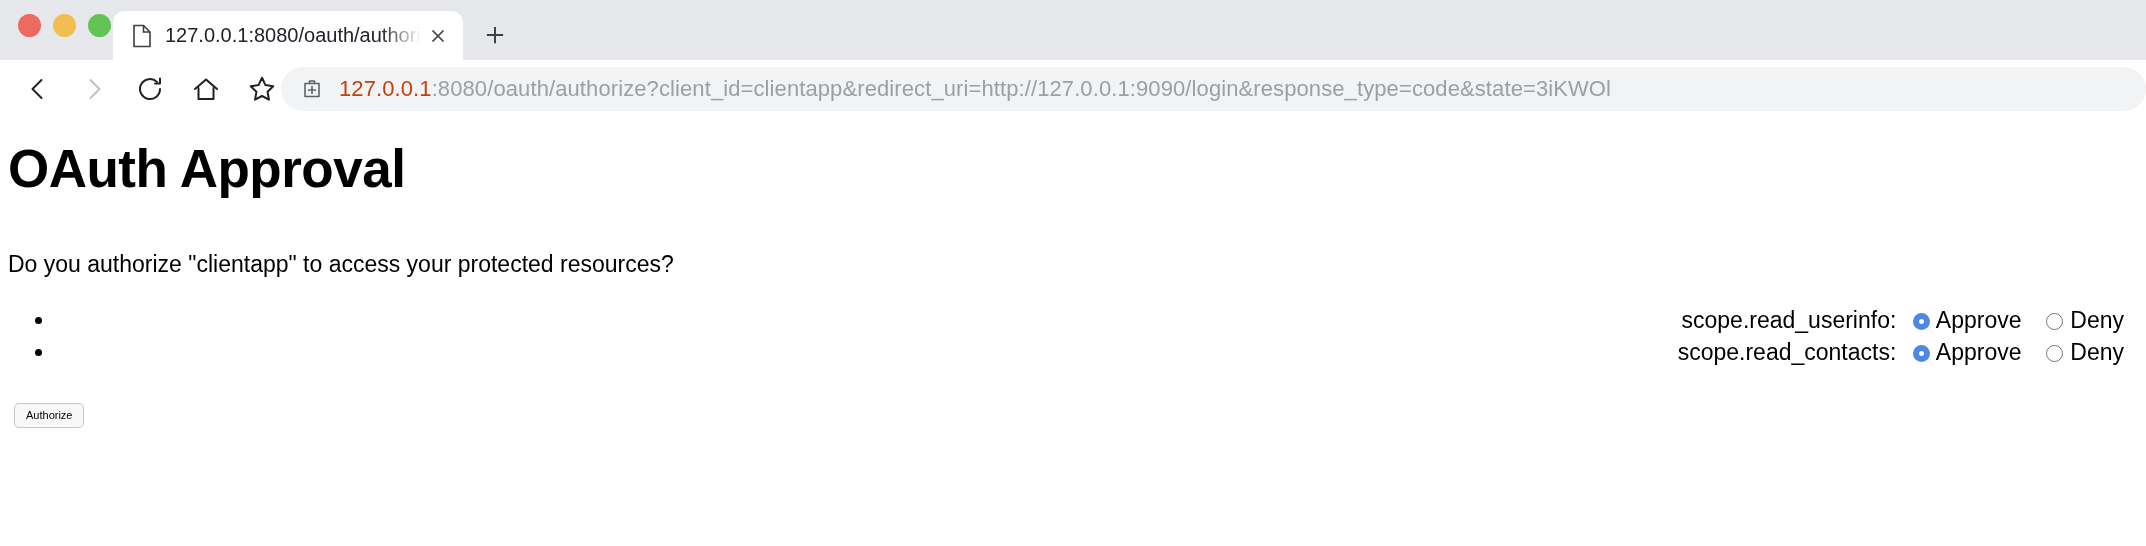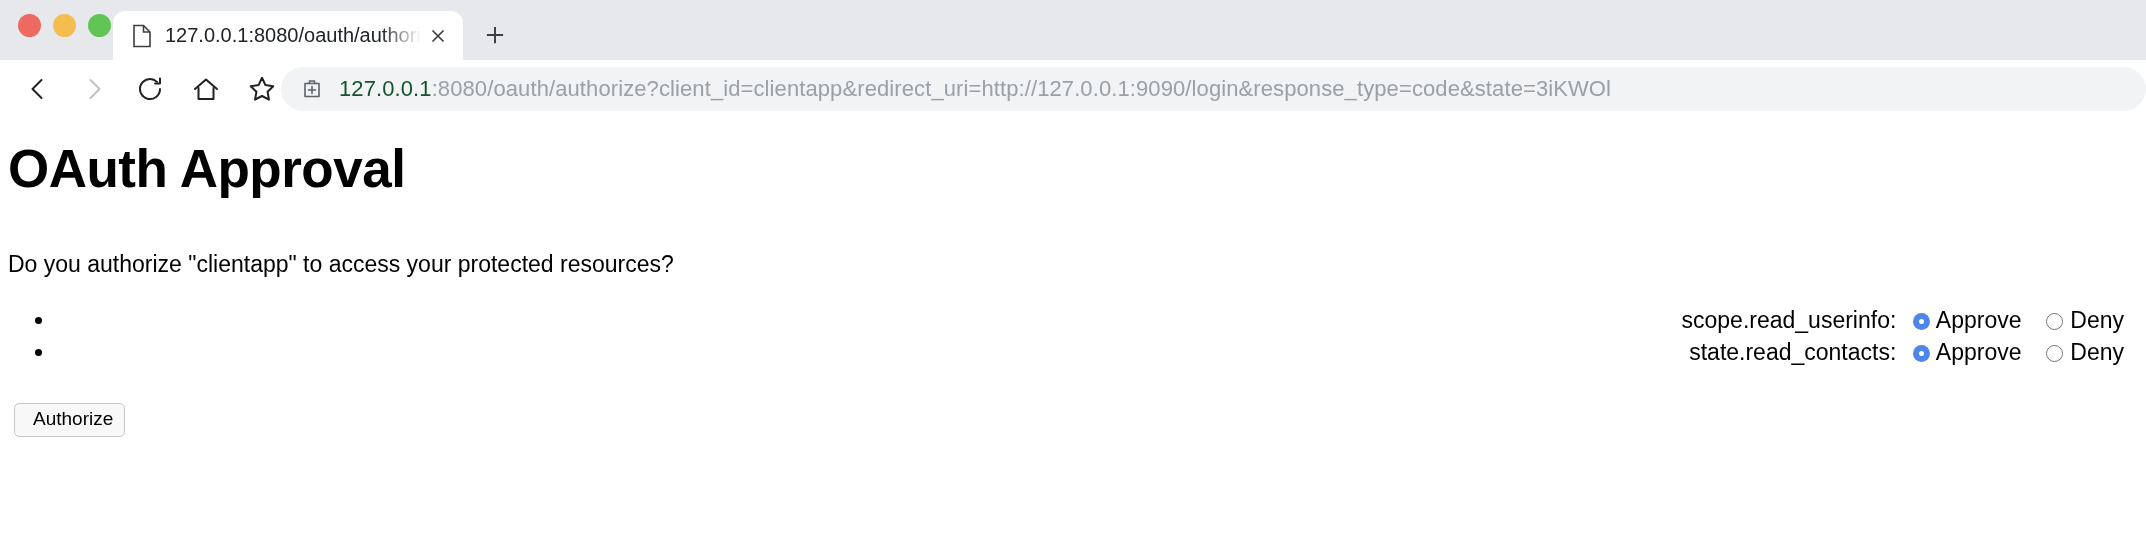--- a/index.html
+++ b/index.html
@@ -101,21 +101,21 @@
     width: 26px; height: 26px;
     margin-right: 14px;
     color: #5f6368;
   }
   .url-text {
     font-size: 22px;
     color: #9aa0a6;
     white-space: nowrap;
     letter-spacing: 0.1px;
   }
-  .url-host { color: #14532d; }
+  .url-host { color: #c2410c; }
 
   
   .viewport {
     position: absolute;
     left: 0; top: 117px;
     width: 2146px;
     height: 429px;
     background: #ffffff;
     overflow: hidden;
   }
@@ -168,26 +168,26 @@
   }
   .radio.unchecked {
     background: #ffffff;
     border: 1px solid #767676;
   }
   .radio-text { margin-right: 14px; }
 
   .authorize-btn {
     margin: 34px 0 0 6px;
     font-family: "Liberation Sans", sans-serif;
-    font-size: 19px;
+    font-size: 11px;
     color: #000000;
     background: #f8f8f8;
     border: 1px solid #c7c7c7;
     border-radius: 5px;
-    padding: 5px 11px 6px 18px;
+    padding: 5px 11px 6px 11px;
     line-height: 1.1;
   }
 </style>
 </head>
 <body>
 
 <div class="browser">
 
   <div class="tabstrip">
 
@@ -278,21 +278,21 @@
 
         <li class="scope-item">
           <span class="scope-label">scope.read_userinfo:</span>
           <span class="radio checked"></span>
           <span class="radio-text">Approve</span>
           <span class="radio unchecked"></span>
           <span class="radio-text">Deny</span>
         </li>
 
         <li class="scope-item">
-          <span class="scope-label">state.read_contacts:</span>
+          <span class="scope-label">scope.read_contacts:</span>
           <span class="radio checked"></span>
           <span class="radio-text">Approve</span>
           <span class="radio unchecked"></span>
           <span class="radio-text">Deny</span>
         </li>
 
       </ul>
 
       <button class="authorize-btn">Authorize</button>
 

